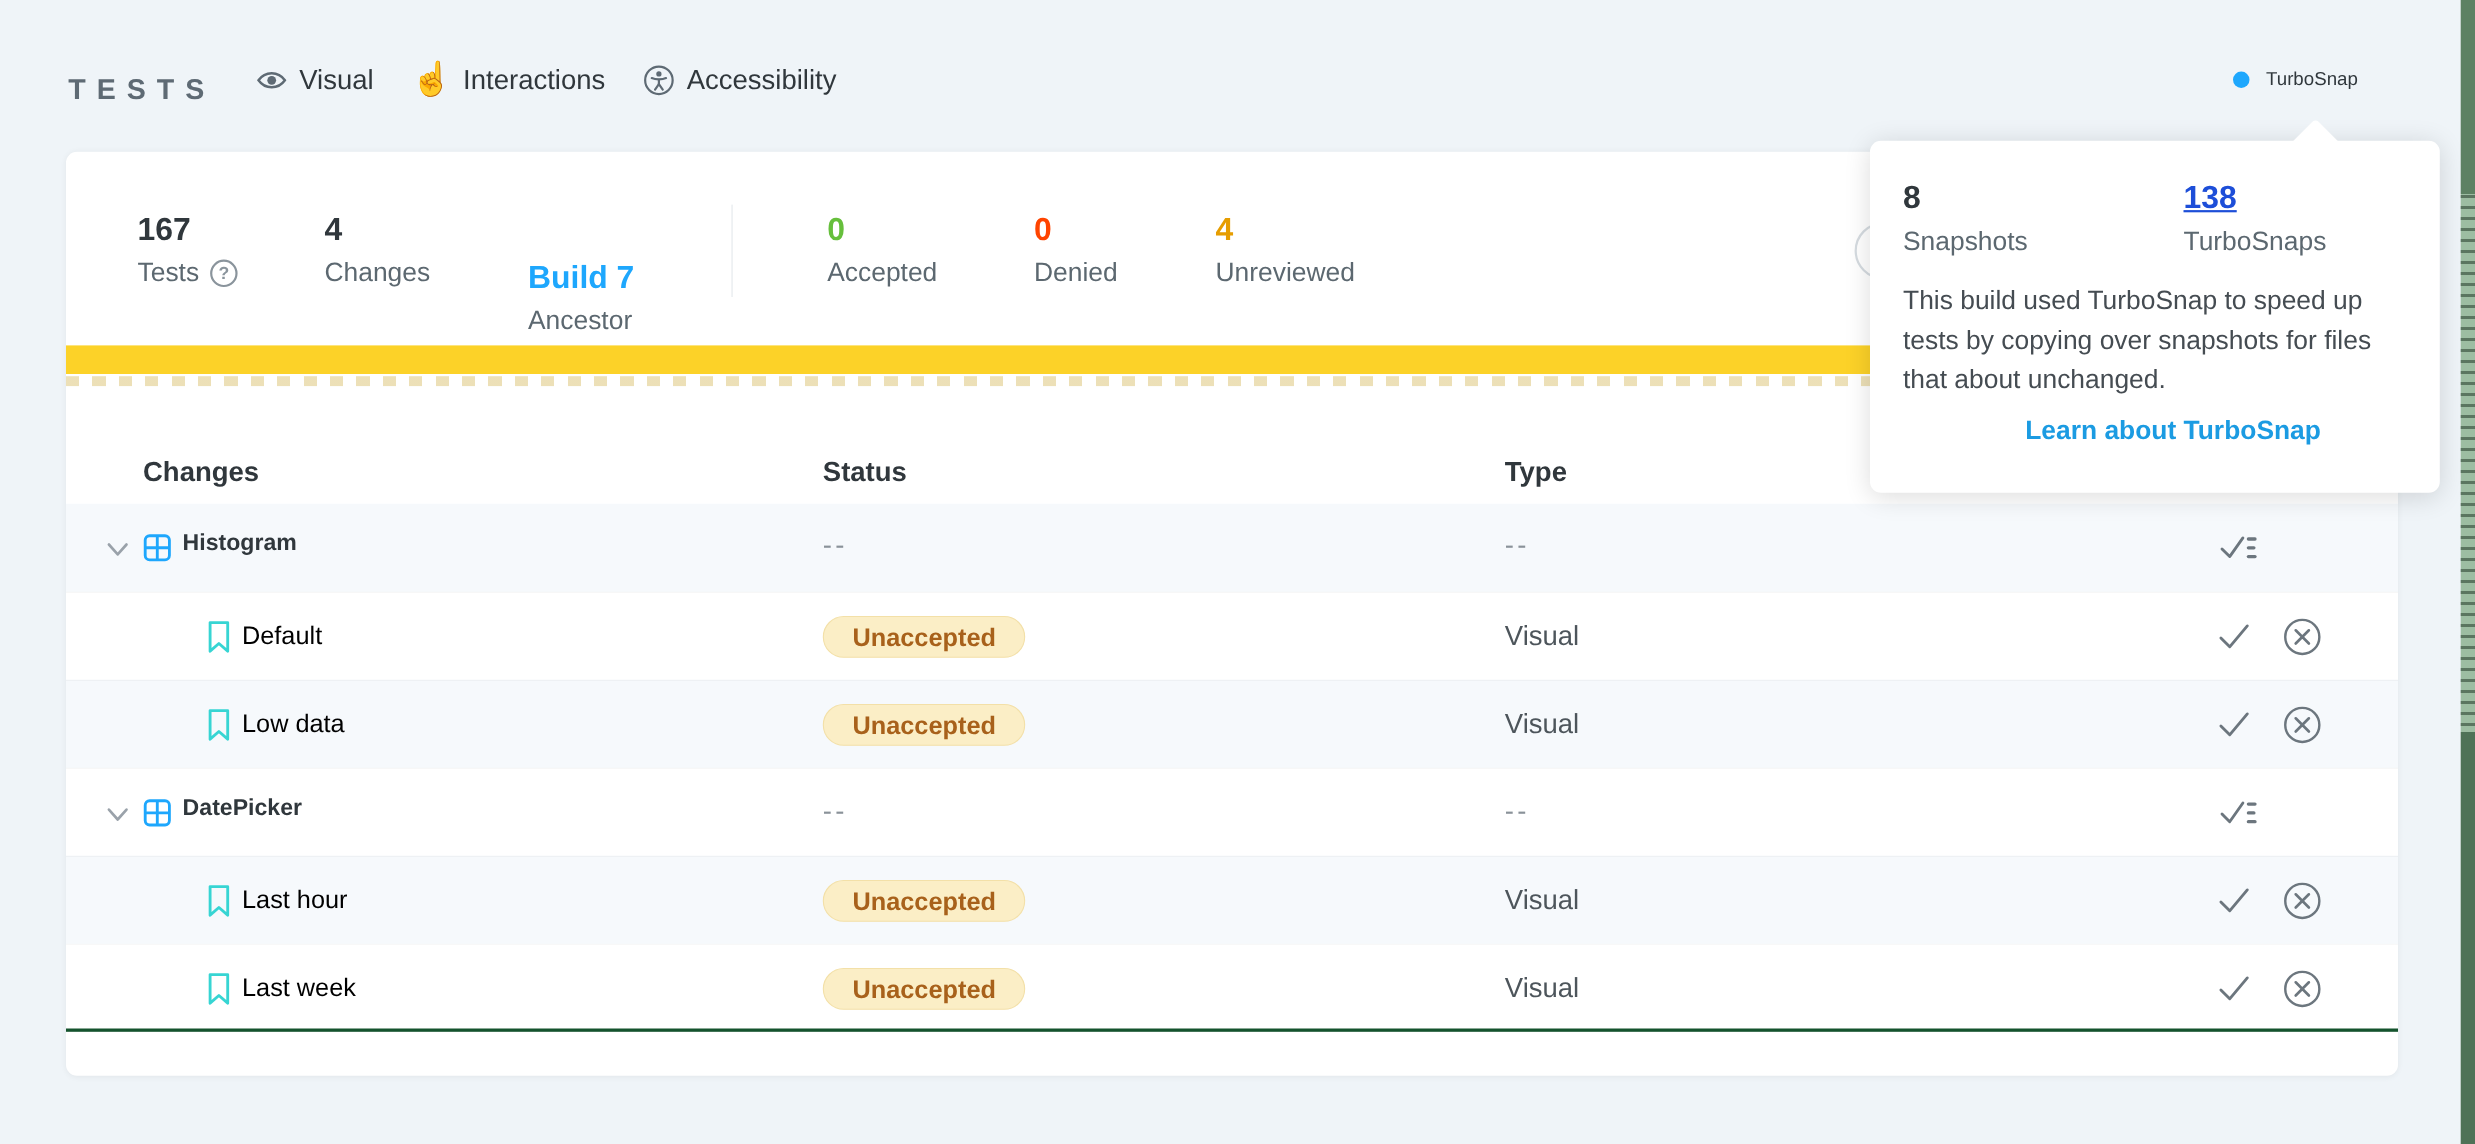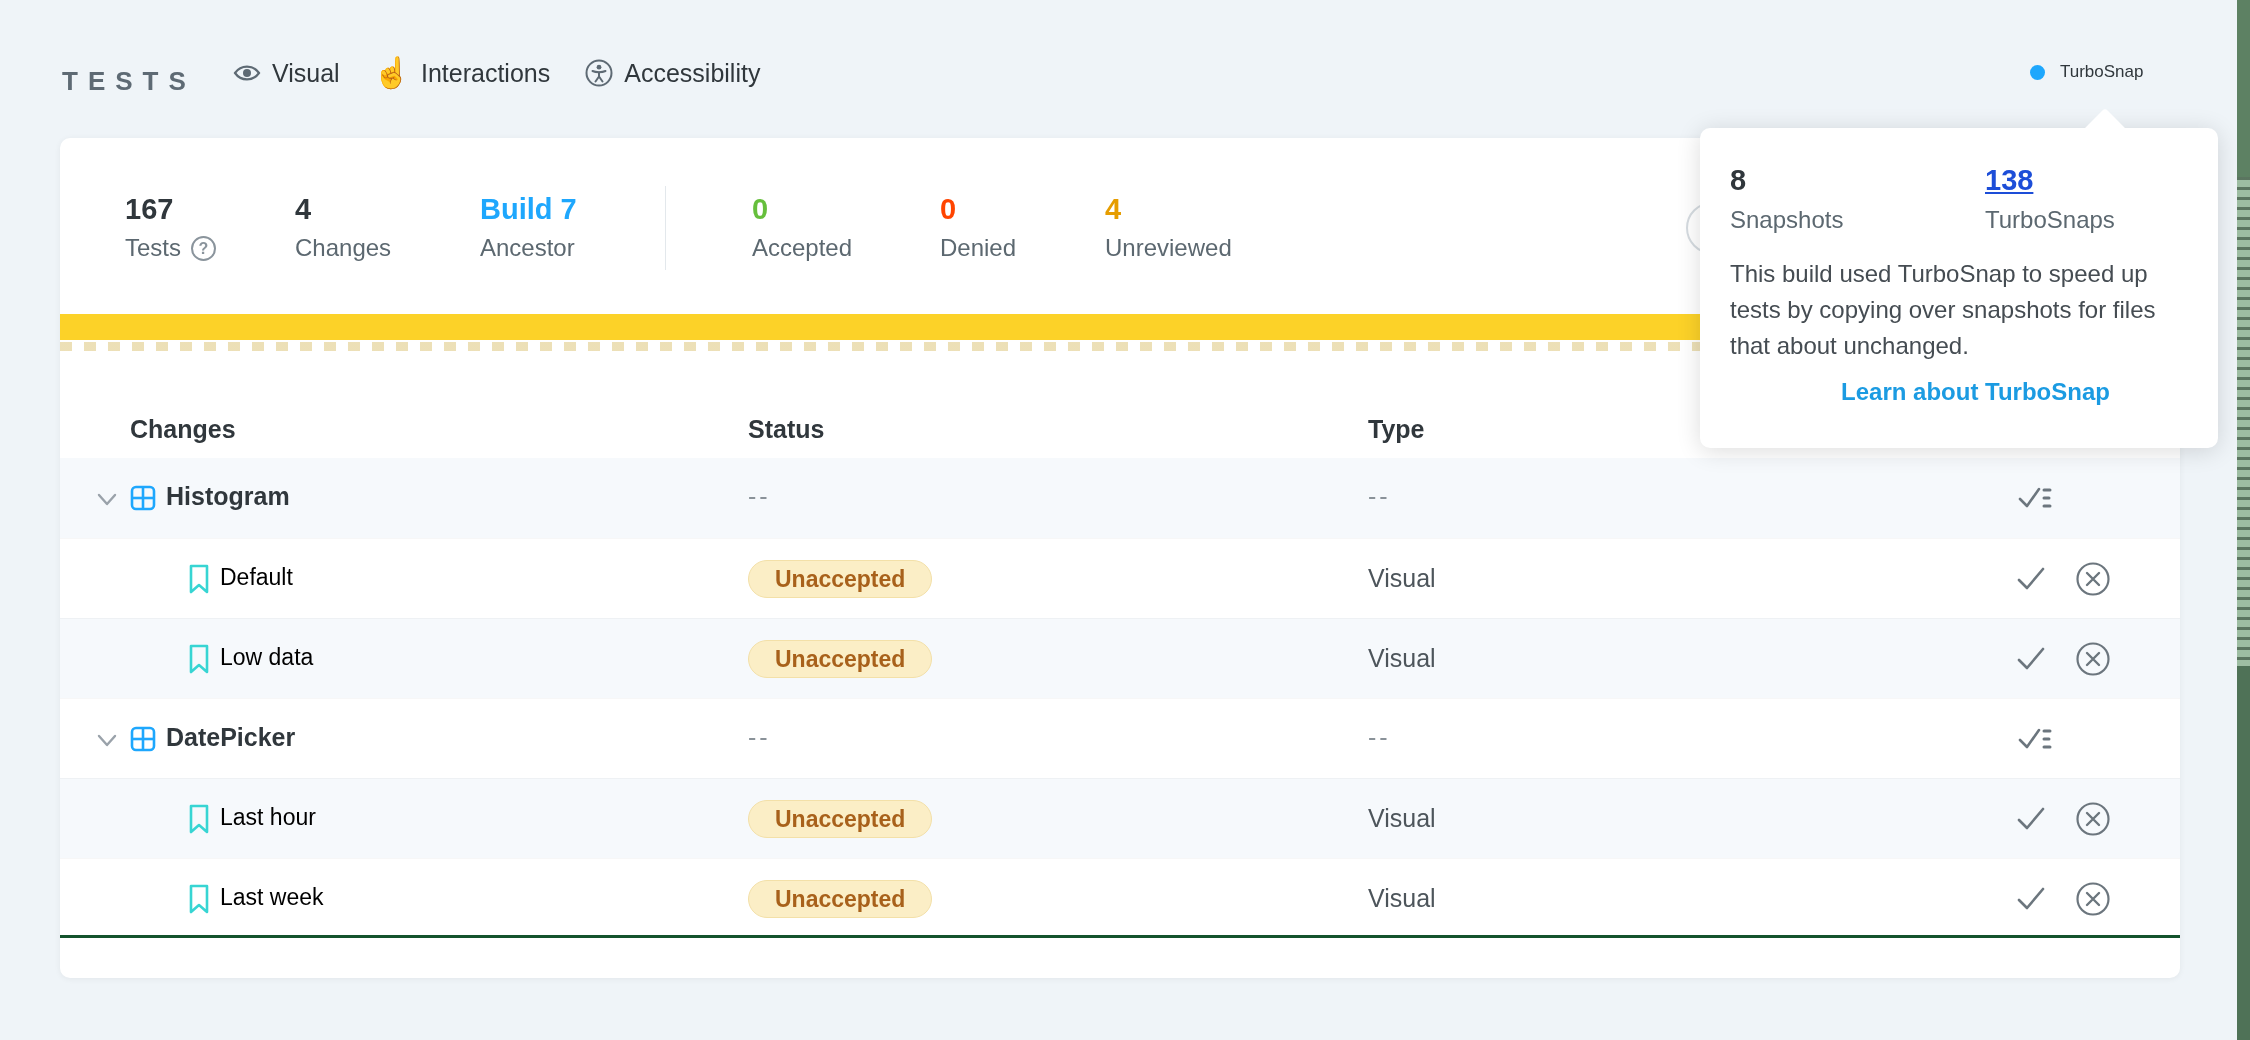--- a/index.html
+++ b/index.html
@@ -38,21 +38,21 @@
     box-shadow:0 1px 6px rgba(0,0,0,0.06);
   }
 
   .stats { position:absolute; left:0; top:0; width:100%; height:176px;padding-left:12px; }
   .stat { position:absolute; top:54px; }
   .stat .num { font-size:29px; font-weight:700; color:#30373c; line-height:34px; }
   .stat .lbl { font-size:24px; color:#5c6870; margin-top:8px; display:flex; align-items:center; gap:9px; }
   .stat-tests   { left:65px; }
   .stat-changes { left:235px; }
   .stat-build   { left:420px; }
-  .stat-build .num { color:#1ea7fd; cursor:pointer; }
+  .stat-build .num { color:#1ea7fd; cursor:pointer;margin-top:44px; }
   .stat-accepted   { left:692px; }
   .stat-accepted .num { color:#66bf3c; }
   .stat-denied     { left:880px; }
   .stat-denied .num { color:#ff4400; }
   .stat-unreviewed { left:1045px; }
   .stat-unreviewed .num { color:#e69d00; }
   .stats-divider { position:absolute; left:605px; top:48px; width:1px; height:84px; background:#e3e8ec; }
 
   .hidden-ring {
     position:absolute; left:1626px; top:64px; width:52px; height:52px;
@@ -76,21 +76,21 @@
   .col-status  { left:688px; }
   .col-type    { left:1308px; }
 
   .row { position:relative; height:80px; }
   .row.gray { background:#f6f9fc; }
   .row + .row { border-top:1px solid rgba(0,0,0,0.03); }
   .row:last-child { border-bottom:3px solid #14532d; }
 
   .chevron { position:absolute; left:34px; top:28px; cursor:pointer; }
   .grid-icon { position:absolute; left:68px; top:25px; }
-  .group-name { position:absolute; left:106px; top:24px; font-size:25px; font-weight:700; color:#30373c; cursor:pointer; }
+  .group-name { position:absolute; left:106px; top:24px; font-size:21px; font-weight:700; color:#30373c; cursor:pointer; }
   .dashes { position:absolute; top:24px; font-size:25px; color:#8a9299; letter-spacing:3px; }
   .d-status { left:688px; }
   .d-type   { left:1308px; }
   .batch-icon { position:absolute; left:1956px; top:24px; cursor:pointer; }
 
   .bookmark-icon { position:absolute; left:128px; top:24px; }
   .test-name { position:absolute; left:160px; top:25px; font-size:23px; color:#000000; cursor:pointer; }
   .badge {
     position:absolute; left:688px; top:21px; height:38px; padding:0 26px;
     display:inline-flex; align-items:center;

